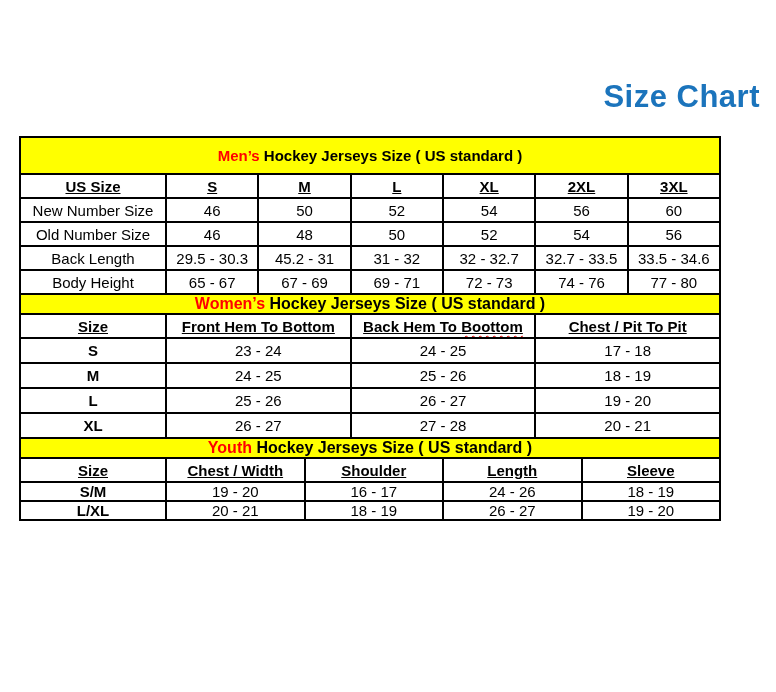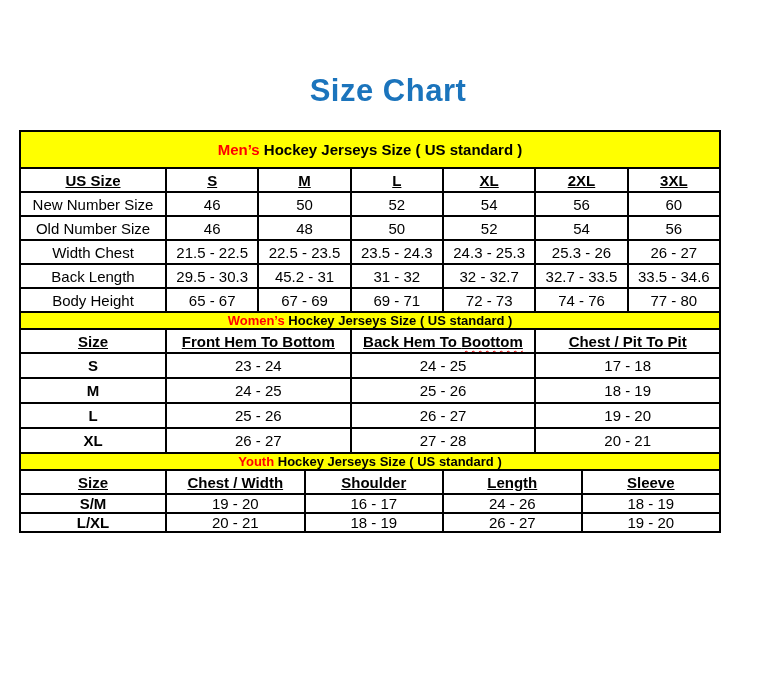--- a/index.html
+++ b/index.html
@@ -6,23 +6,23 @@
   html, body { margin: 0; padding: 0; }
   body {
     width: 776px;
     height: 692px;
     background: #ffffff;
     color: #000000;
     font-family: "Liberation Sans", sans-serif;
     overflow: hidden;
   }
   .page-title {
-    margin: 10px;
+    margin: 16px;
     padding-top: 62px;
-    text-align: center;
+    text-align: right;
     font-size: 31px;
     line-height: 38px;
     font-weight: bold;
     color: #1b74bc;
     letter-spacing: 0.5px;
   }
   .chart-wrap {
     width: 702px;
     margin: 20px 0 0 19px;
   }
@@ -41,21 +41,21 @@
     white-space: nowrap;
     overflow: hidden;
   }
   .c-label { width: 146px; }
   .band {
     background: #ffff00;
     font-weight: bold;
     font-size: 18px;
     height: 37px;
   }
-  #women-table .band, #youth-table .band { font-size: 13px; height: 16px; }
+  #women-table .band, #youth-table .band { font-size: 16px; height: 16px; }
   .hl { color: #ff0000; }
   .head-row th { font-weight: bold; height: 24px; text-decoration: underline; }
   #men-table .data-row td { height: 24px; font-weight: normal; border-radius: 9px; }
   #women-table .data-row td { height: 25px; font-weight: normal; }
   #youth-table .data-row td { height: 15px; font-weight: normal; }
   #women-table .data-row td.rl, #youth-table .data-row td.rl { font-weight: bold; }
   .wavy {
     text-decoration: underline;
     text-decoration-style: wavy;
     text-decoration-color: #e00000;
@@ -106,29 +106,20 @@
         <tr class="data-row">
           <td class="rl">Old Number Size</td>
           <td>46</td>
           <td>48</td>
           <td>50</td>
           <td>52</td>
           <td>54</td>
           <td>56</td>
         </tr>
         <tr class="data-row">
-          <td class="rl">Width Chest</td>
-          <td>21.5 - 22.5</td>
-          <td>22.5 - 23.5</td>
-          <td>23.5 - 24.3</td>
-          <td>24.3 - 25.3</td>
-          <td>25.3 - 26</td>
-          <td>26 - 27</td>
-        </tr>
-        <tr class="data-row">
           <td class="rl">Back Length</td>
           <td>29.5 - 30.3</td>
           <td>45.2 - 31</td>
           <td>31 - 32</td>
           <td>32 - 32.7</td>
           <td>32.7 - 33.5</td>
           <td>33.5 - 34.6</td>
         </tr>
         <tr class="data-row">
           <td class="rl">Body Height</td>

